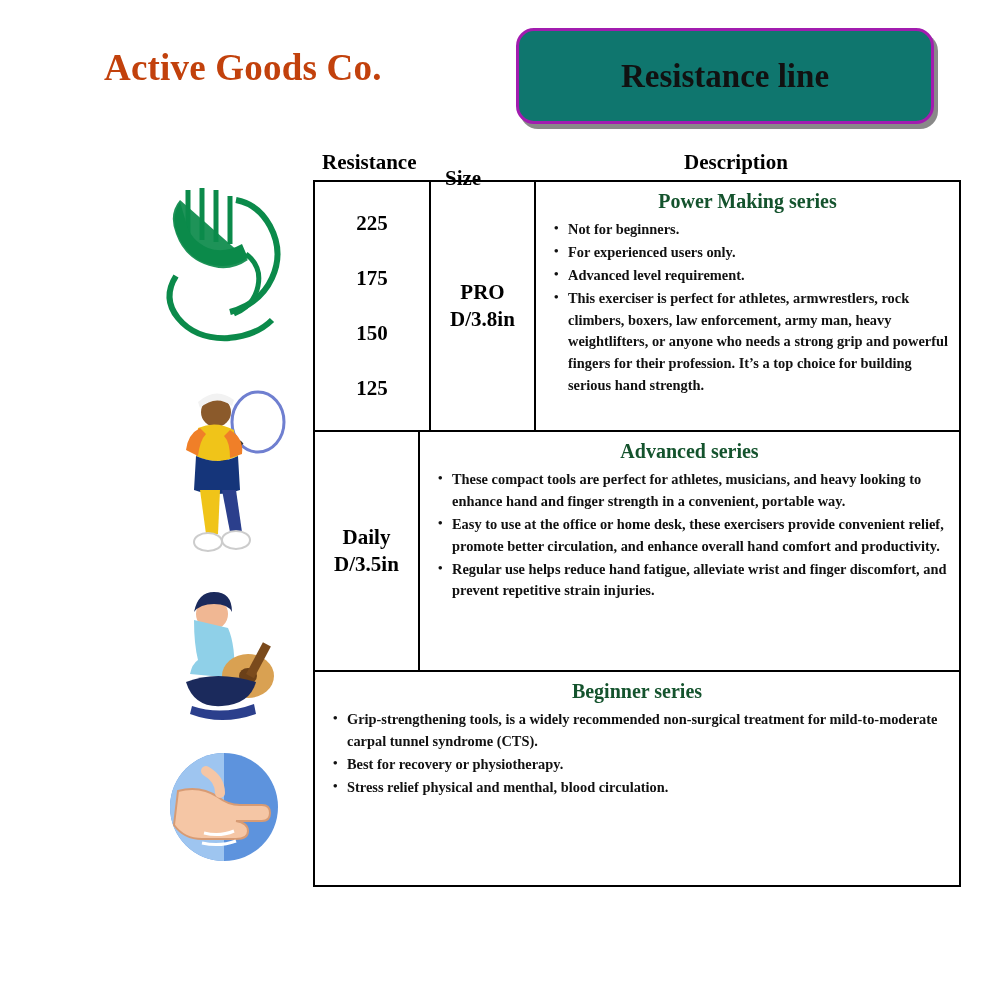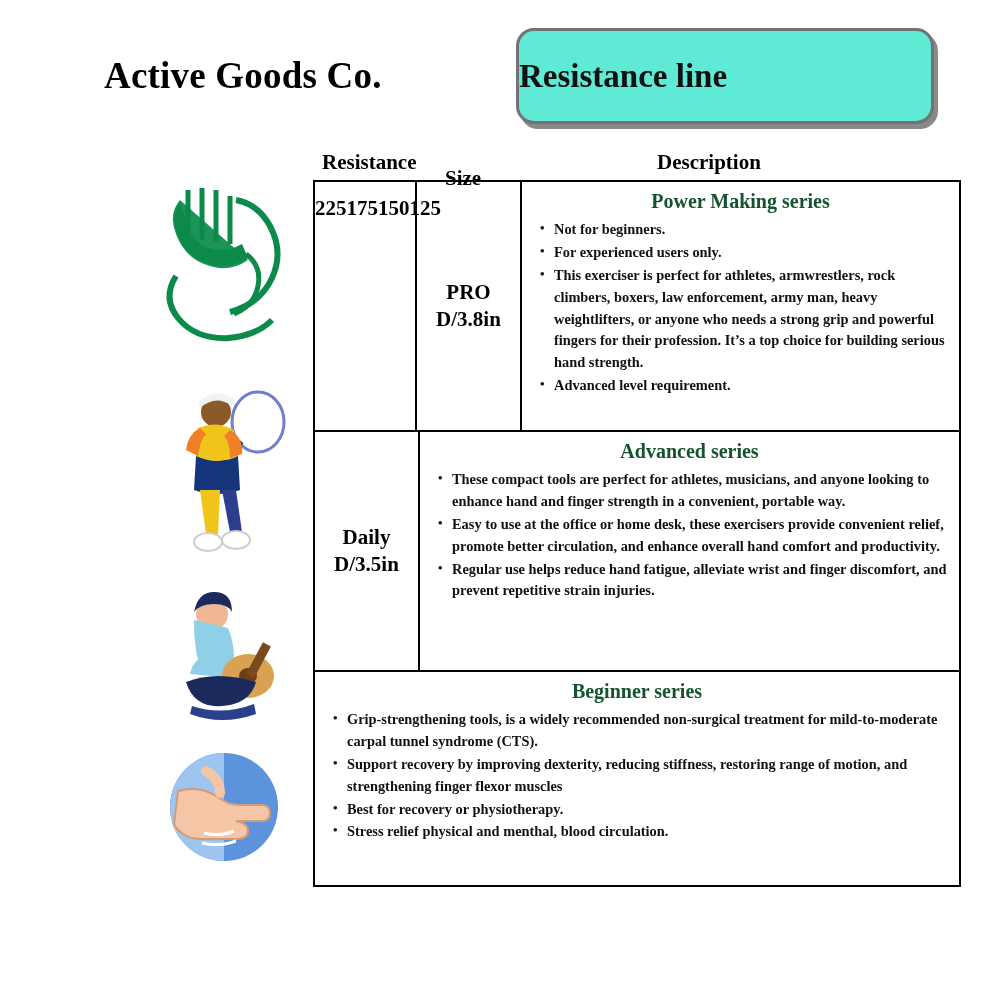--- a/index.html
+++ b/index.html
@@ -13,40 +13,41 @@
     font-family: "Liberation Serif", serif;
     color: #000000;
     position: relative;
     overflow: hidden;
   }
 
   
   .brand {
     position: absolute;
     left: 104px;
-    top: 54px;
+    top: 46px;
     font-family: "Liberation Serif", serif;
     font-weight: bold;
     font-size: 37px;
-    color: #000000;
+    color: #c2410c;
     letter-spacing: 0.2px;
   }
 
   .title-badge {
     position: absolute;
     left: 516px;
     top: 28px;
     width: 412px;
     height: 90px;
-    background: #5eead4;
-    border: 3px solid #737373;
+    background: #0f766e;
+    border: 3px solid #a21caf;
     border-radius: 18px;
     box-shadow: 4px 5px 0 rgba(40,40,40,0.55);
     display: flex;
     align-items: center;
+    justify-content: center;
   }
   .title-badge .title-text {
     font-family: "Liberation Serif", serif;
     font-weight: bold;
     font-size: 33px;
     color: #111111;
   }
 
   
   .col-headers {
@@ -58,45 +59,46 @@
   }
   .col-headers span {
     position: absolute;
     font-weight: bold;
     font-size: 21px;
     font-family: "Liberation Serif", serif;
     white-space: nowrap;
   }
   .ch-resistance { left: 0px; top: 0px; margin-left: 9px; }
   .ch-size      { left: 132px; top: 16px; }
-  .ch-desc      { left: 344px; top: 0px; }
+  .ch-desc      { left: 371px; top: 0px; }
 
   
   .table {
     position: absolute;
     left: 313px;
     top: 180px;
     width: 648px;
     border-top: 2px solid #000;
     border-left: 2px solid #000;
     border-right: 2px solid #000;
     box-sizing: border-box;
   }
   .row {
     display: flex;
     border-bottom: 2px solid #000;
     box-sizing: border-box;
   }
   .cell-res {
-    width: 102px;
+    width: 116px;
     border-right: 2px solid #000;
     box-sizing: border-box;
     display: flex;
-    flex-direction: row;
+    flex-direction: column;
     justify-content: space-around;
+    align-items: center;
     padding: 14px 0;
   }
   .cell-res span {
     font-weight: bold;
     font-size: 21px;
   }
   .cell-size {
     width: 105px;
     border-right: 2px solid #000;
     box-sizing: border-box;
@@ -246,46 +248,45 @@
     </div>
     <div class="cell-size">
       <span>PRO</span>
       <span>D/3.8in</span>
     </div>
     <div class="cell-desc">
       <div class="series-title">Power Making series</div>
       <ul class="desc-list">
         <li>Not for beginners.</li>
         <li>For experienced users only.</li>
+        <li>Advanced level requirement.</li>
         <li>This exerciser is perfect for athletes, armwrestlers, rock climbers, boxers, law enforcement, army man, heavy weightlifters, or anyone who needs a strong grip and powerful fingers for their profession. It’s a top choice for building serious hand strength.</li>
-        <li>Advanced level requirement.</li>
       </ul>
     </div>
   </div>
 
   <div class="row row-2">
     <div class="cell-size">
       <span>Daily</span>
       <span>D/3.5in</span>
     </div>
     <div class="cell-desc">
       <div class="series-title">Advanced series</div>
       <ul class="desc-list">
-        <li>These compact tools are perfect for athletes, musicians, and anyone looking to enhance hand and finger strength in a convenient, portable way.</li>
+        <li>These compact tools are perfect for athletes, musicians, and heavy looking to enhance hand and finger strength in a convenient, portable way.</li>
         <li>Easy to use at the office or home desk, these exercisers provide convenient relief, promote better circulation, and enhance overall hand comfort and productivity.</li>
         <li>Regular use helps reduce hand fatigue, alleviate wrist and finger discomfort, and prevent repetitive strain injuries.</li>
       </ul>
     </div>
   </div>
 
   <div class="row row-3">
     <div class="cell-desc">
       <div class="series-title">Beginner series</div>
       <ul class="desc-list">
         <li>Grip-strengthening tools, is a widely recommended non-surgical treatment for mild-to-moderate carpal tunnel syndrome (CTS).</li>
-        <li>Support recovery by improving dexterity, reducing stiffness, restoring range of motion, and strengthening finger flexor muscles</li>
         <li>Best for recovery or physiotherapy.</li>
         <li>Stress relief  physical and menthal, blood circulation.</li>
       </ul>
     </div>
   </div>
 
 </div>
 
 </body></html>

